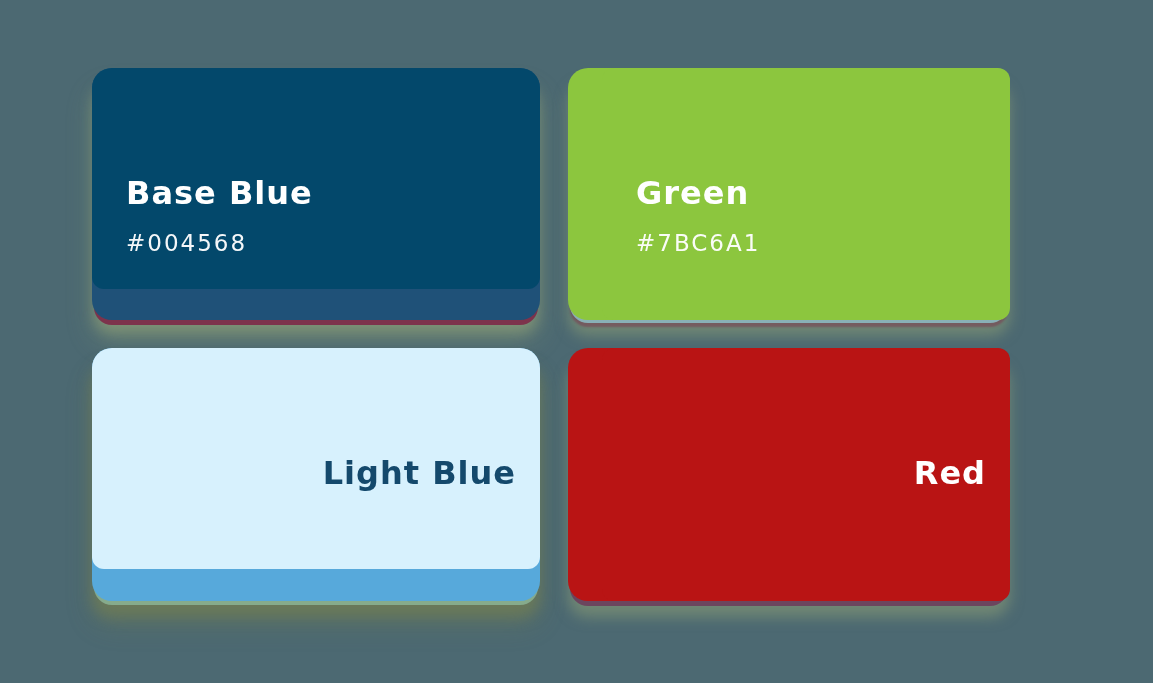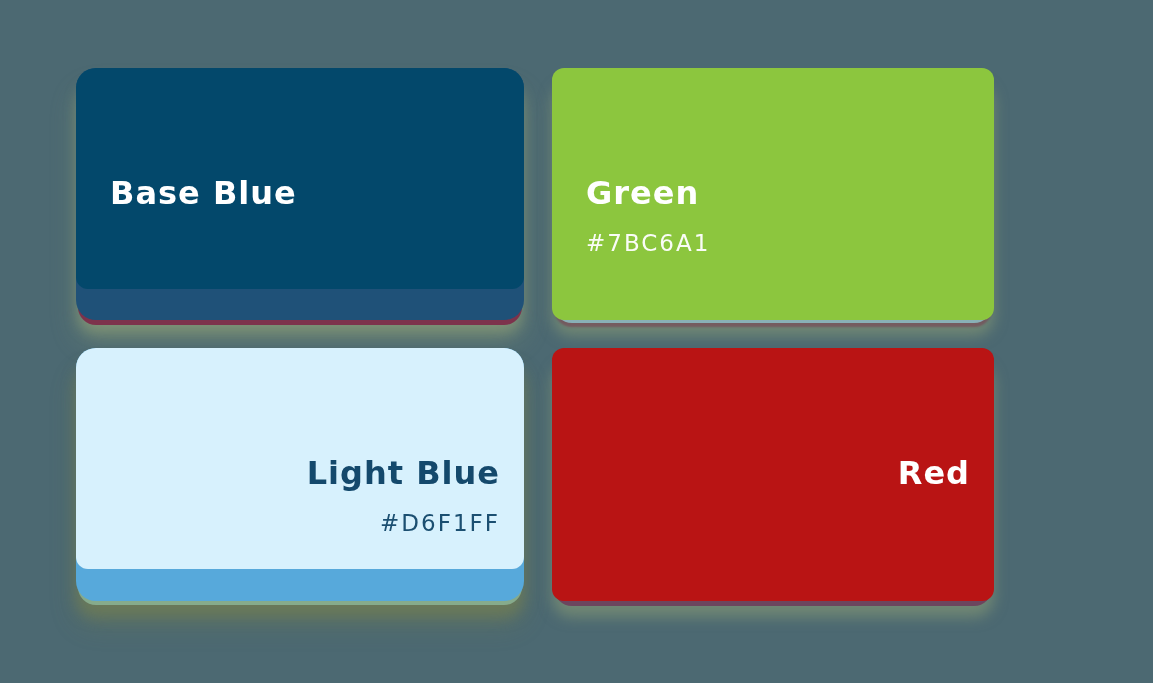--- a/index.html
+++ b/index.html
@@ -9,21 +9,21 @@
   body {
     width: 1153px;
     height: 683px;
     overflow: hidden;
     position: relative;
     font-family: "DejaVu Sans", "Liberation Sans", sans-serif;
     background: #4C6972; 
   }
   .palette-grid {
     position: absolute;
-    left: 76px;
+    left: 92px;
     top: 68px;
     width: 970px;
     height: 552px;
     display: grid;
     grid-template-columns: 448px 442px;
     grid-template-rows: 252px 253px;
     column-gap: 80px;
     row-gap: 47px;
     gap: 28px;
   }
@@ -61,20 +61,21 @@
     top: 0;
     bottom: var(--band-h, 0px);
     background: var(--face, #999);
     border-radius: 20px 20px 12px 12px;
     box-sizing: border-box;
     padding: 106px 24px 0 34px;
   }
   .card-face.full {
     bottom: 0;
     border-radius: 12px;
+    margin-left: 34px;
   }
   .color-name {
     margin: 0;
     font-size: 32px;
     font-weight: 700;
     letter-spacing: 1px;
     color: var(--text, #fff);
   }
   .color-hex {
     margin: 18px 0 0 0;
@@ -86,34 +87,34 @@
   }
 </style>
 </head>
 <body style="background: rgb(76, 105, 114);">
 
 <main class="palette-grid">
 
   <section class="color-card card-0" style="--band-h: 31px; --face: #03486B; --band: #1F5178; --text: #FFFFFF;">
     <div class="card-face">
       <h2 class="color-name">Base Blue</h2>
+      <p class="color-hex">#004568</p>
     </div>
   </section>
 
   <section class="color-card card-1" style="--face: #8CC63E; --band: #8CC63E; --text: #FFFFFF;">
     <div class="card-face full">
       <h2 class="color-name">Green</h2>
       <p class="color-hex">#7BC6A1</p>
     </div>
   </section>
 
   <section class="color-card card-2" style="--band-h: 32px; --face: #D7F1FD; --band: #57A9DB; --text: #14496C;">
     <div class="card-face">
       <h2 class="color-name">Light Blue</h2>
-      <p class="color-hex">#D6F1FF</p>
     </div>
   </section>
 
   <section class="color-card card-3" style="--face: #B91414; --band: #B91414; --text: #FFFFFF;">
     <div class="card-face full">
       <h2 class="color-name">Red</h2>
     </div>
   </section>
 
 </main>

